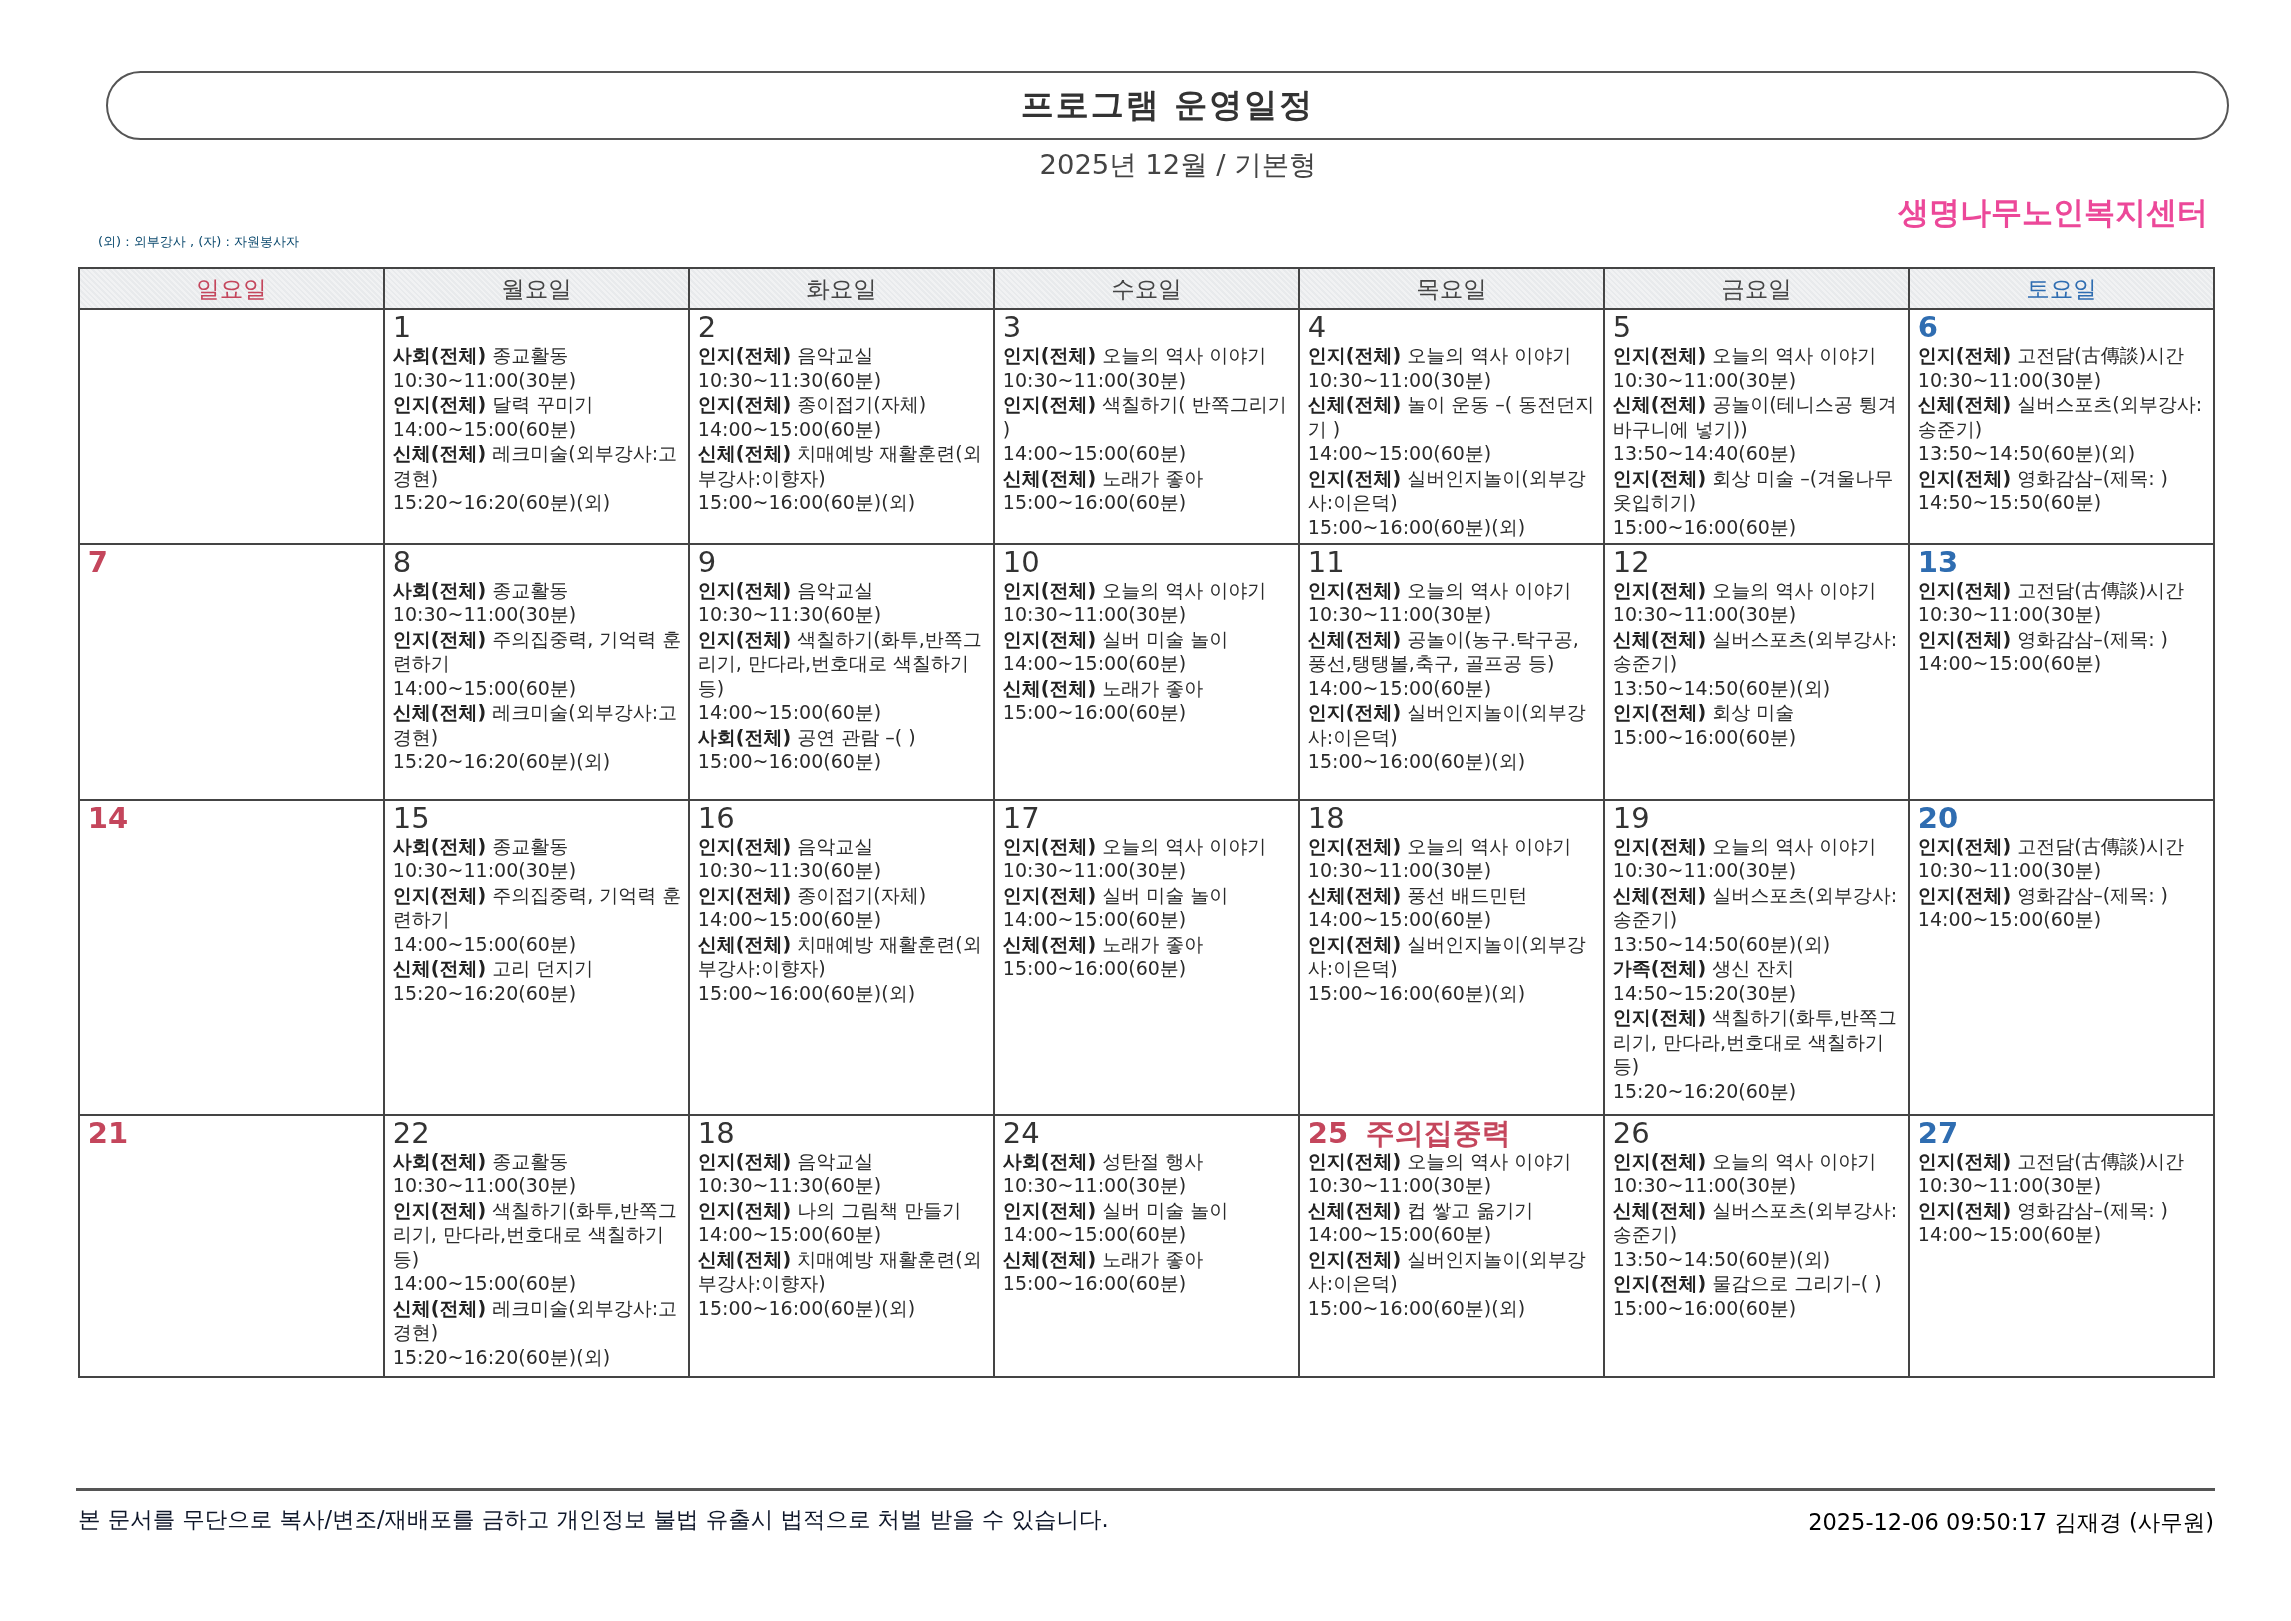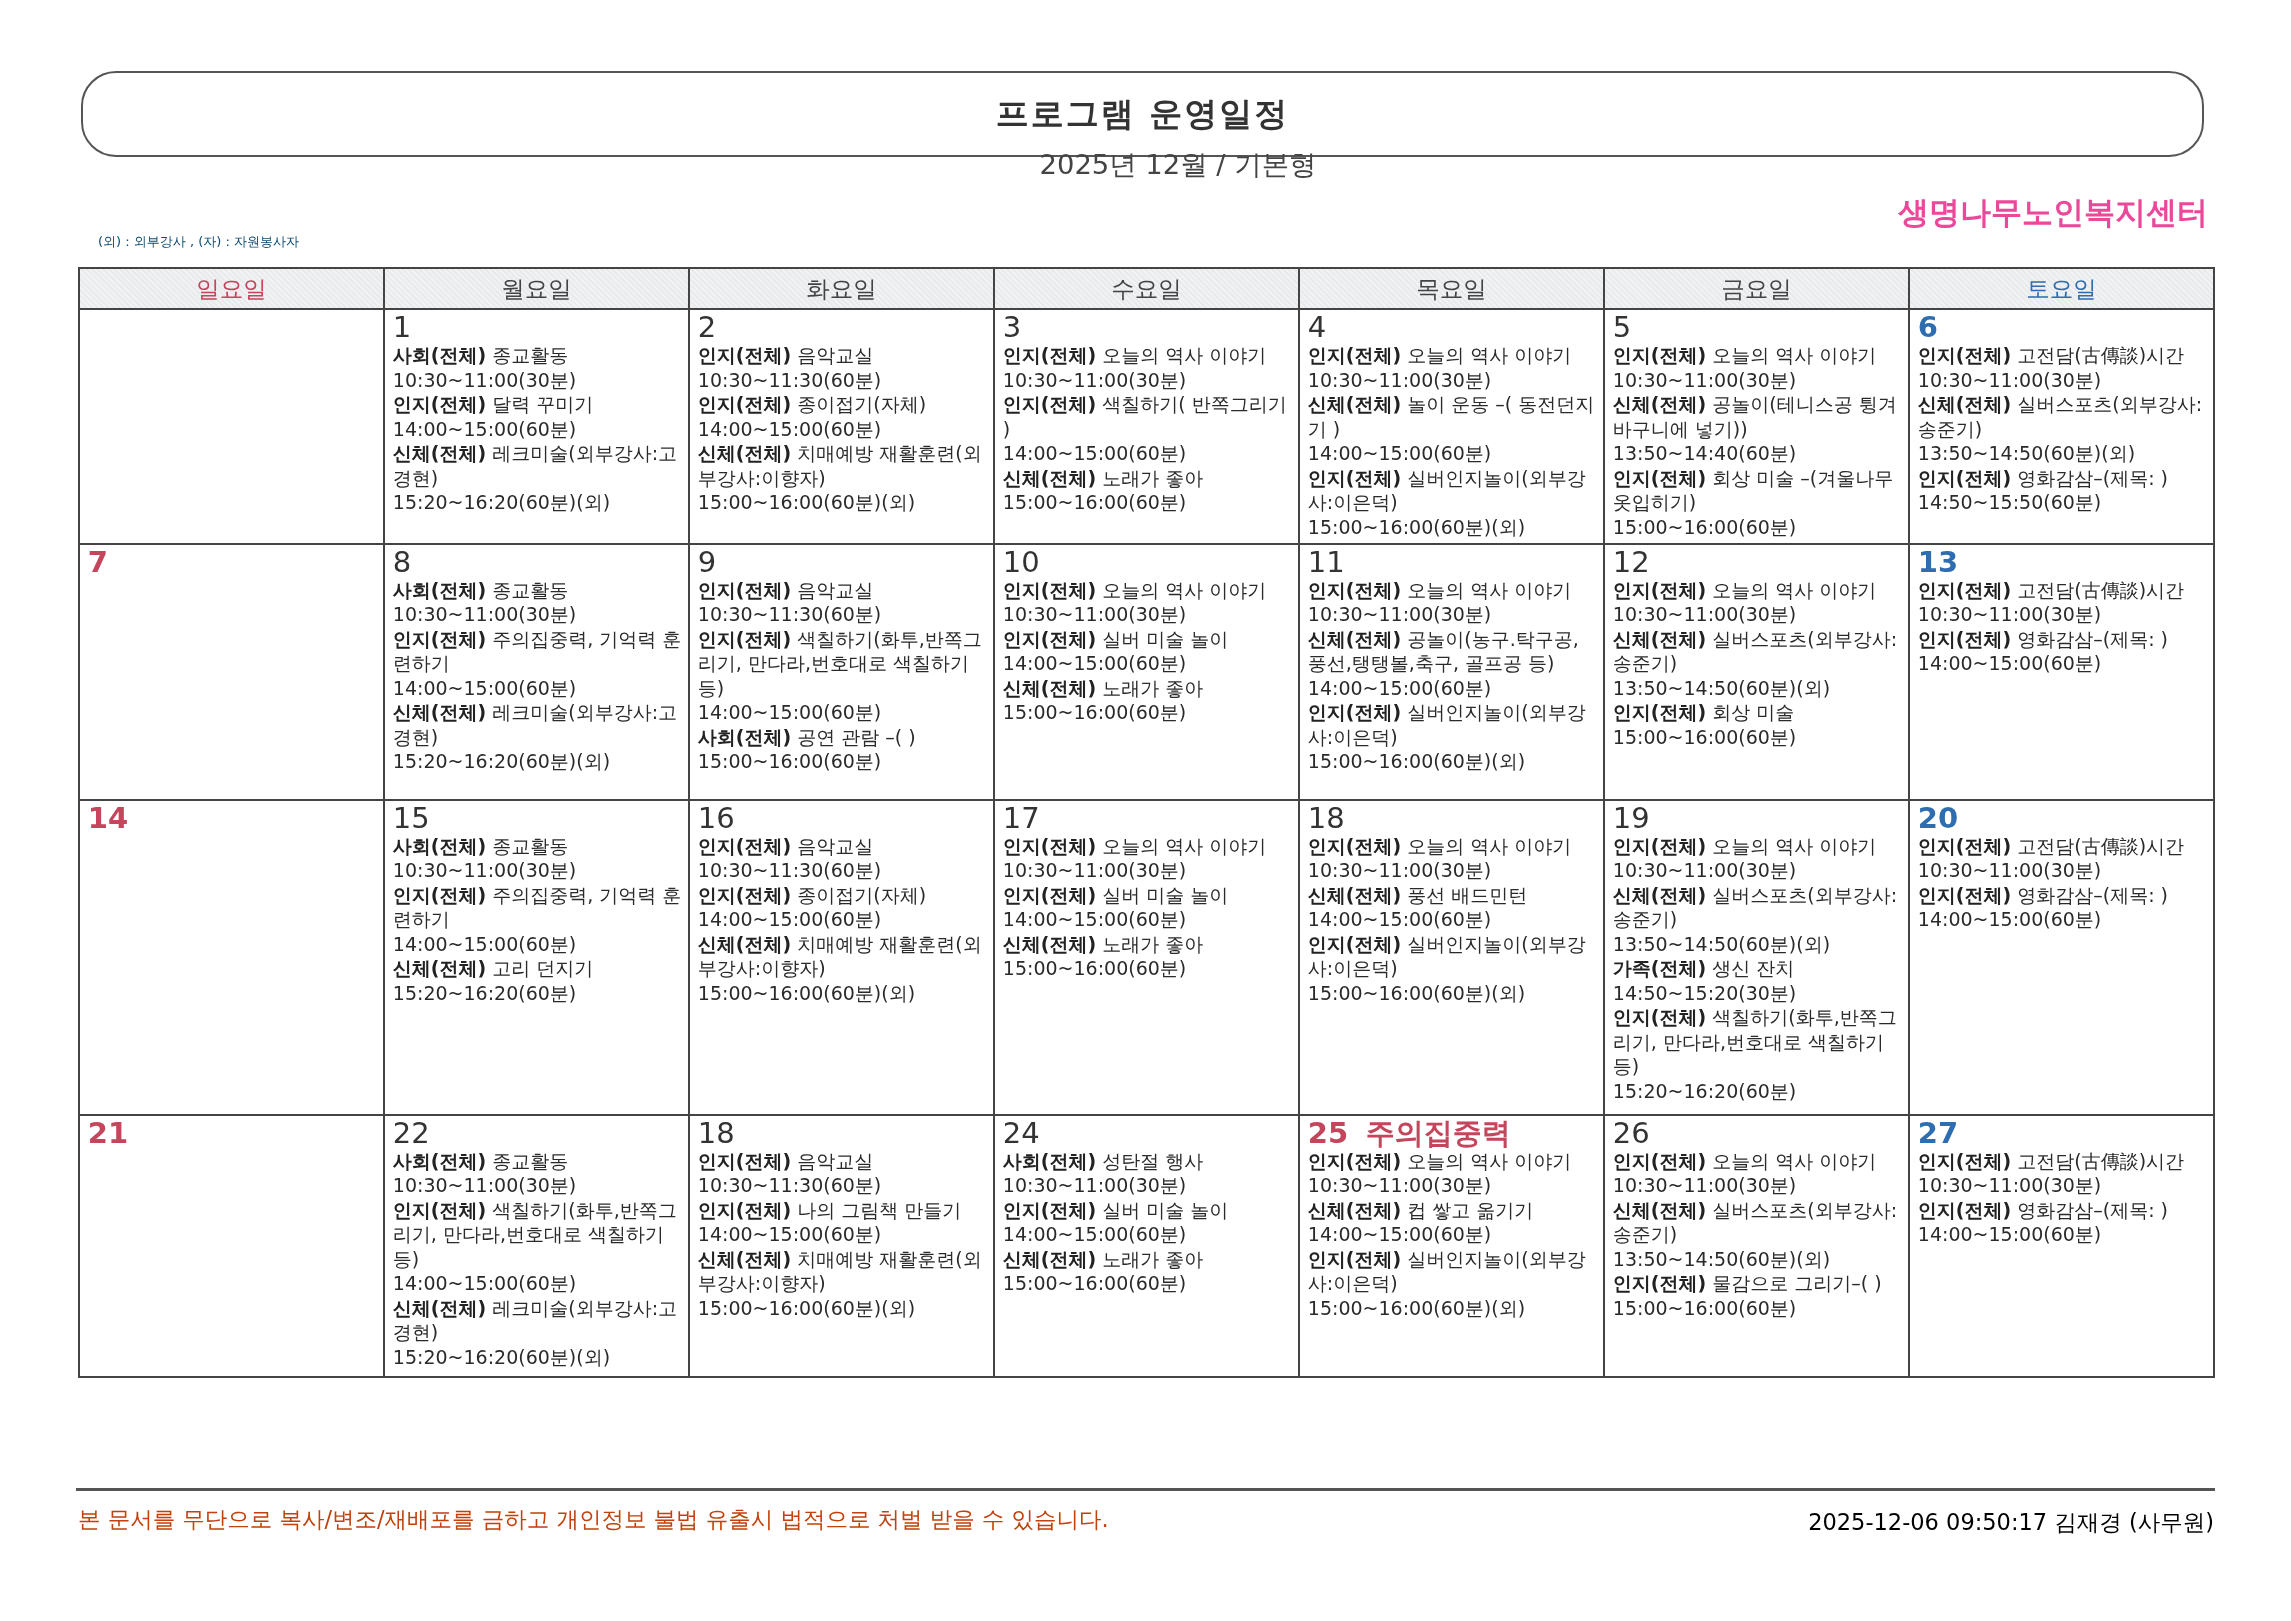--- a/index.html
+++ b/index.html
@@ -1,21 +1,21 @@
 <!DOCTYPE html>
 <html><head>
 <meta charset="utf-8">
 <style>
   html, body { margin: 0; padding: 0; }
   body {
     width: 2292px; height: 1621px; background: #ffffff; position: relative; overflow: hidden;
     font-family: "DejaVu Sans", "Liberation Sans", sans-serif; color: #2a2a2a;
   }
   .title-box {
-    position: absolute; left: 81px; top: 71px; width: 2123px; height: 86px;
+    position: absolute; left: 106px; top: 71px; width: 2123px; height: 69px;
     border: 2.9px solid #555; border-radius: 35px; box-sizing: border-box;
     display: flex; align-items: center; justify-content: center;
   }
   .title-box span { font-size: 33px; font-weight: bold; letter-spacing: 2px; color: #333; }
   .subtitle { position: absolute; left: 0; width: 2292px; top: 147px; text-align: center; font-size: 27.4px; color: #444; padding-left: 32px; }
   .org { position: absolute; right: 84px; top: 192px; font-size: 31px; font-weight: bold; color: #ec4899; }
   .legend { position: absolute; left: 98px; top: 233px; font-size: 13px; color: #0c4a6e; }
 
   table.cal {
     position: absolute; left: 78px; top: 267px; width: 2137px; border-collapse: collapse; table-layout: fixed;
@@ -35,21 +35,21 @@
   .daynum { font-size: 29px; line-height: 31px; color: #333; display: block; }
   .daynum.sun { color: #c4465c; font-weight: bold; }
   .daynum.sat { color: #2f6db1; font-weight: bold; }
   .daynum.holiday { color: #c4465c; font-weight: bold; }
   .holiday-name { color: #c4465c; font-weight: bold; margin-left: 17.6px; }
   .cat { font-weight: bold; color: #222; }
   .evt { display: block; }
   .time { display: block; }
 
   .footer-line { position: absolute; left: 76px; top: 1488px; width: 2139px; height: 2.9px; background: #555; }
-  .footer-left { position: absolute; left: 78px; top: 1504px; font-size: 22.5px; color: #c2410c; }
+  .footer-left { position: absolute; left: 78px; top: 1504px; font-size: 22.5px; color: #0f172a; }
   .footer-right { position: absolute; right: 78px; top: 1507px; font-size: 22.5px; color: #000000; }
 </style>
 </head>
 <body>
 
 <div class="title-box">
   <span>프로그램 운영일정</span>
 </div>
 <div class="subtitle">2025년 12월 / 기본형</div>
 <div class="org">생명나무노인복지센터</div>

